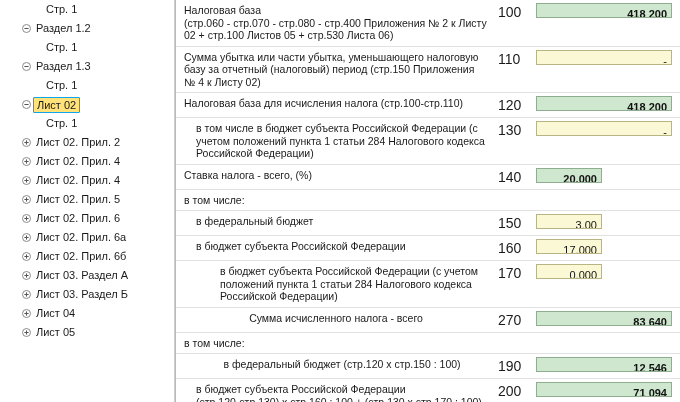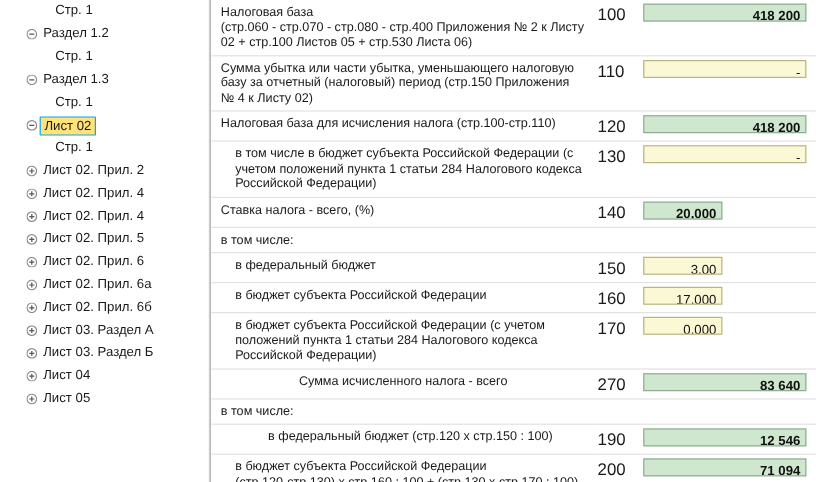--- a/index.html
+++ b/index.html
@@ -420,21 +420,21 @@
               <div class="cell-code">160</div>
             </td>
             <td>
               <div class="cell-field">
                 <div class="field yellow w-mid">17,000</div>
               </div>
             </td>
           </tr>
           <tr>
             <td>
-              <div class="cell-label indent" style="white-space: pre-line;">в бюджет субъекта Российской Федерации (с учетом положений пункта 1 статьи 284 Налогового кодекса Российской Федерации)</div>
+              <div class="cell-label indent" style="white-space: pre-line; margin-left: 24px;">в бюджет субъекта Российской Федерации (с учетом положений пункта 1 статьи 284 Налогового кодекса Российской Федерации)</div>
             </td>
             <td>
               <div class="cell-code">170</div>
             </td>
             <td>
               <div class="cell-field">
                 <div class="field yellow w-mid">0,000</div>
               </div>
             </td>
           </tr>

